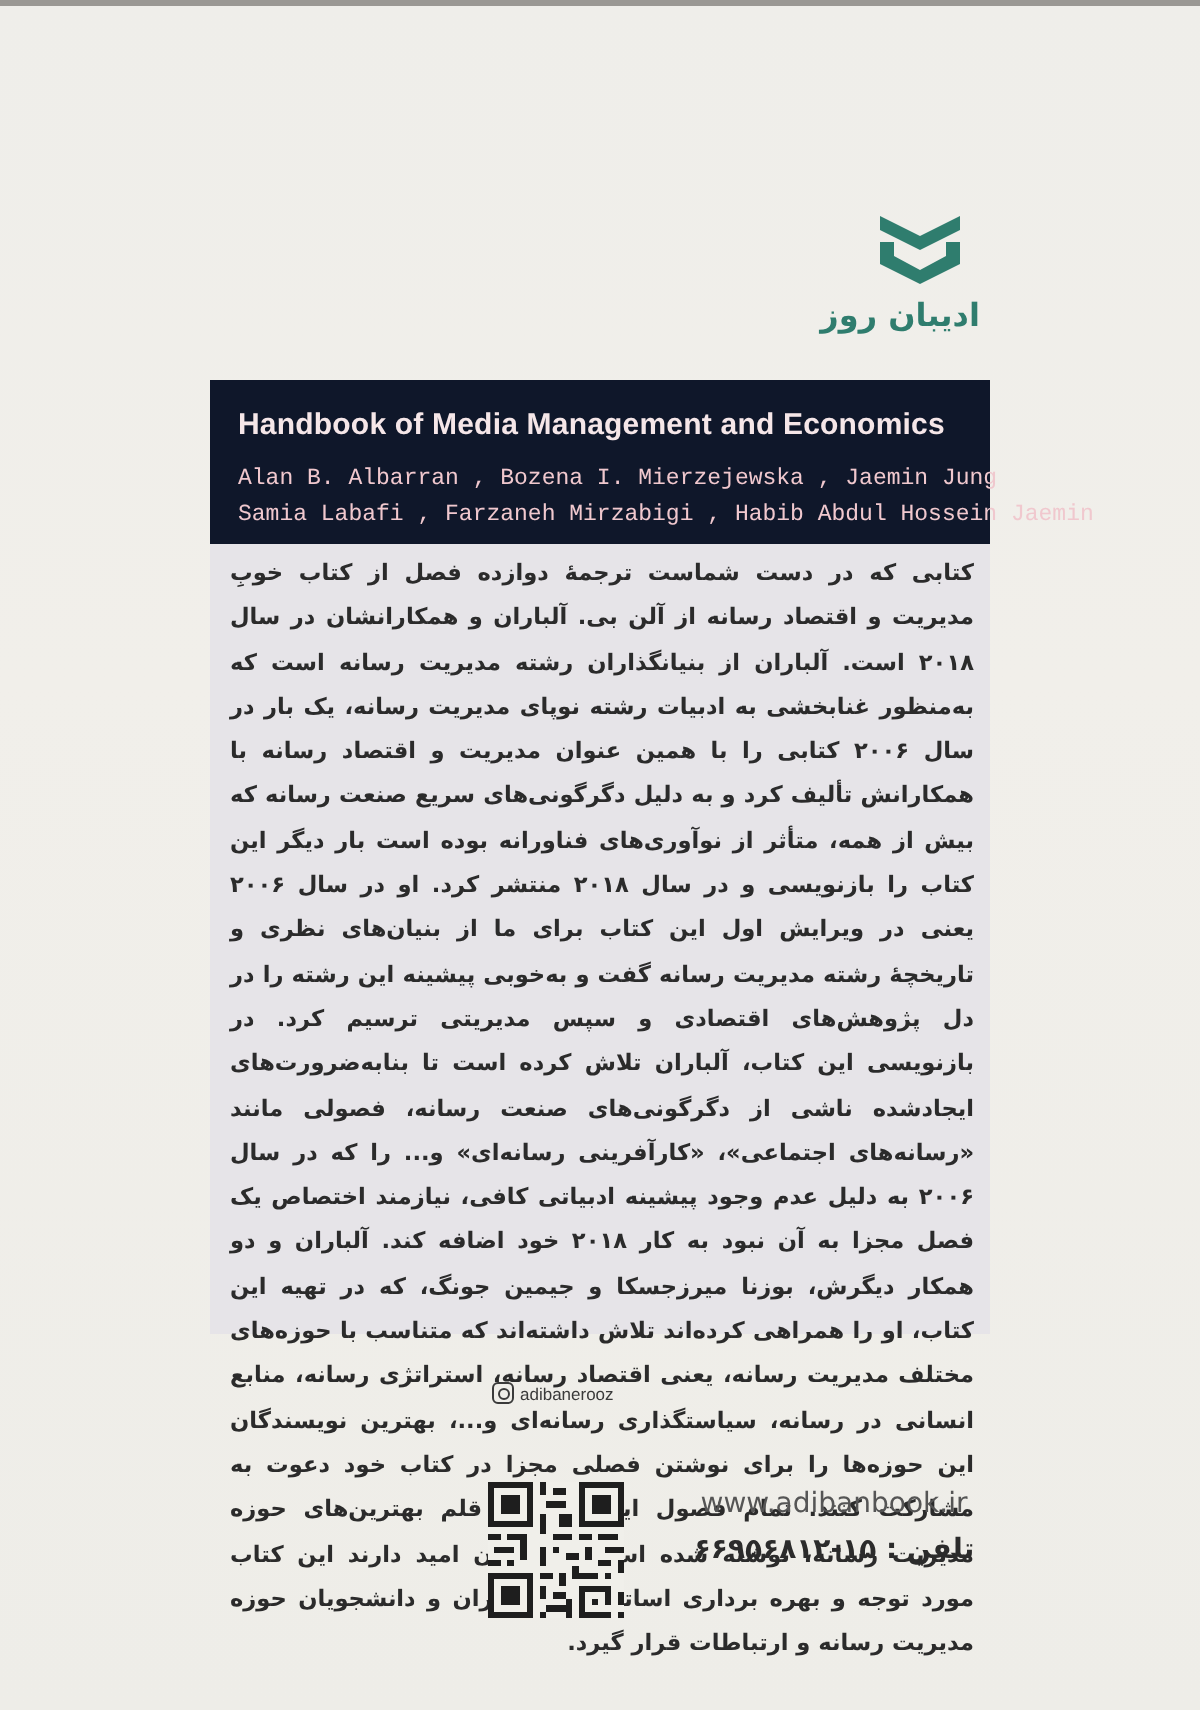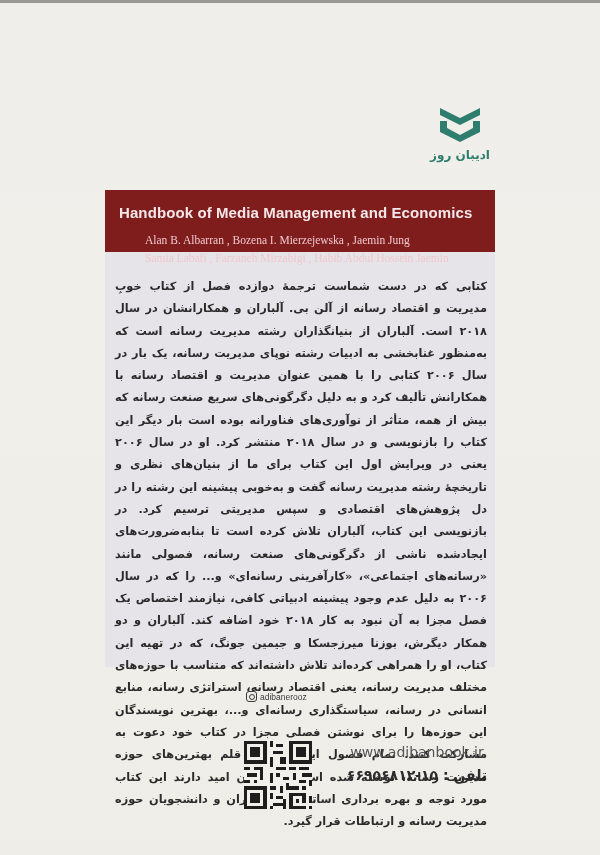--- a/index.html
+++ b/index.html
@@ -34,58 +34,57 @@
     }
     .logo-icon {
       display: block;
       width: 46px; height: 40px;
       margin: 0 auto;
     }
     .logo-text {
       display: block;
       margin-top: 4px;
       font-family: "DejaVu Sans", sans-serif;
-      font-size: 12px;
+      font-size: 16px;
       font-weight: bold;
       color: #2f7d6e;
       direction: rtl;
       white-space: nowrap;
     }
     .panel {
       position: absolute;
       left: 105px; top: 190px;
       width: 390px;
       height: 477px;
       background: #e6e4e8;
     }
     .title-band {
       position: absolute;
       left: 0; top: 0;
-      width: 390px; height: 62px;
-      background: #7f1d1d;
+      width: 390px; height: 82px;
+      background: #0f172a;
     }
     .book-title {
       position: absolute;
       left: 14px; top: 14px;
       font-family: "Liberation Sans", sans-serif;
       font-size: 15px;
       font-weight: bold;
       color: #f5e6e8;
       white-space: nowrap;
       letter-spacing: 0.1px;
     }
     .authors {
       position: absolute;
       left: 14px; top: 41px;
-      font-family: Liberation Serif, serif;
+      font-family: Liberation Mono, monospace;
       font-size: 11.5px;
       color: #f0c8ce;
       line-height: 18px;
       white-space: nowrap;
-      margin-left: 26px;
     }
     .description {
       position: absolute;
       left: 10px; top: 86px;
       width: 372px;
       direction: rtl;
       text-align: justify;
       text-align-last: right;
       font-family: "DejaVu Sans", sans-serif;
       font-size: 11.3px;

